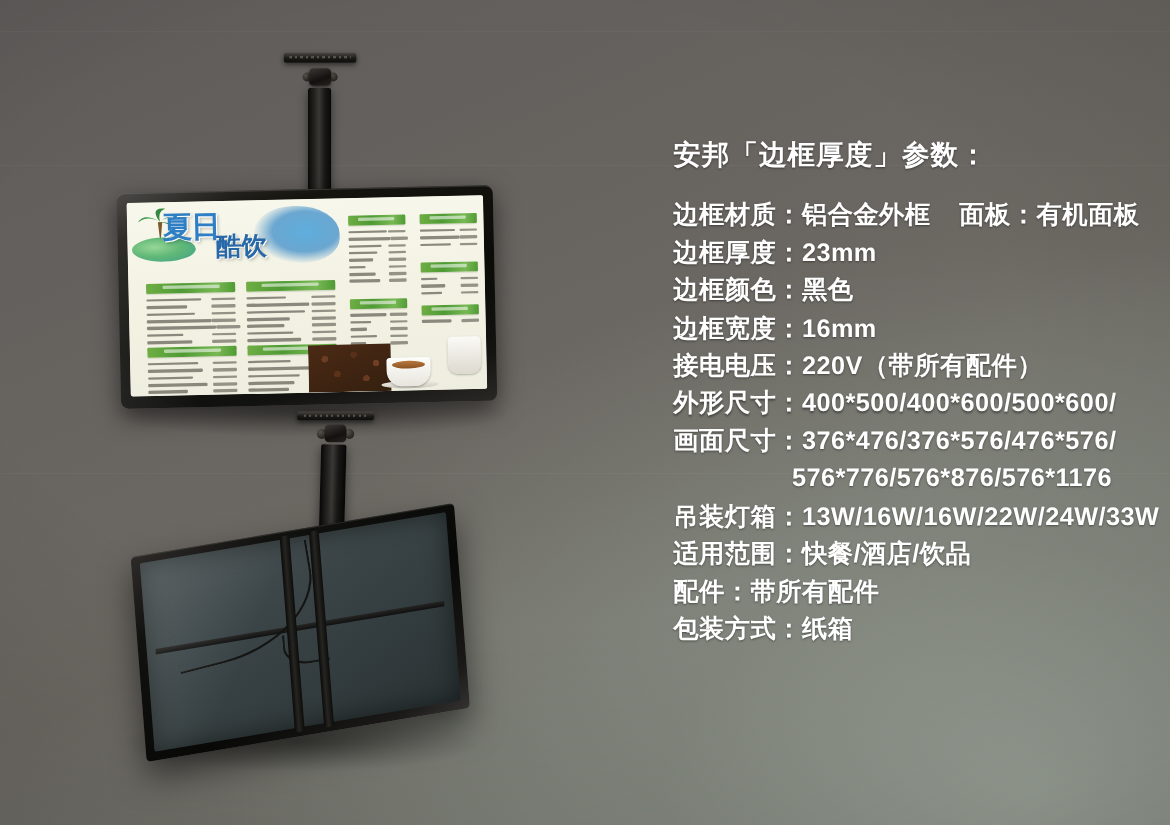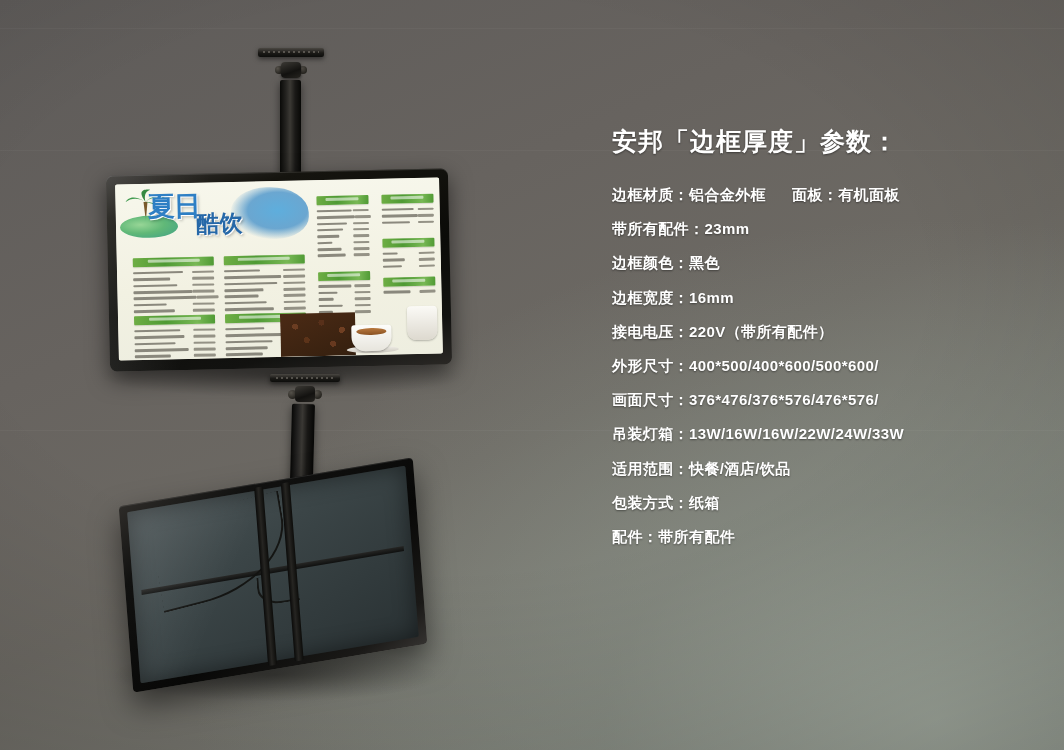--- a/index.html
+++ b/index.html
@@ -22,21 +22,21 @@
 
   
   .spec{position:absolute;left:612px;top:126px;width:436px;color:#fff;}
   .spec-title{
     font-size:25px;font-weight:bold;letter-spacing:1px;line-height:1.2;
     margin:0 0 22px 0;
     text-shadow:0 1px 2px rgba(0,0,0,.45);
     white-space:nowrap;
   }
   .spec-line{
-    font-size:15px;font-weight:bold;line-height:34.2px;
+    font-size:23px;font-weight:bold;line-height:34.2px;
     white-space:nowrap;letter-spacing:.4px;
     text-shadow:0 1px 2px rgba(0,0,0,.42);
   }
   .spec-line.cont{padding-left:108px;}
   .spec-line .gap{display:inline-block;width:26px;}
 
   
   .front{position:absolute;left:108px;top:172px;width:342px;height:196px;
     transform:rotate(-1.25deg);transform-origin:50% 50%;}
   .front .bezel{
@@ -467,21 +467,21 @@
 
   <div class="spec">
 
     <div class="spec-title">安邦「边框厚度」参数：</div>
 
     <div class="spec-line">
       <span>边框材质：</span><span>铝合金外框</span><span class="gap"></span><span>面板：</span><span>有机面板</span>
     </div>
 
     <div class="spec-line">
-      <span>带所有配件：</span><span>23mm</span>
+      <span>边框厚度：</span><span>23mm</span>
     </div>
 
     <div class="spec-line">
       <span>边框颜色：</span><span>黑色</span>
     </div>
 
     <div class="spec-line">
       <span>边框宽度：</span><span>16mm</span>
     </div>
 
@@ -489,34 +489,35 @@
       <span>接电电压：</span><span>220V（带所有配件）</span>
     </div>
 
     <div class="spec-line">
       <span>外形尺寸：</span><span>400*500/400*600/500*600/</span>
     </div>
 
     <div class="spec-line">
       <span>画面尺寸：</span><span>376*476/376*576/476*576/</span>
     </div>
+    <div class="spec-line cont">576*776/576*876/576*1176</div>
 
     <div class="spec-line">
       <span>吊装灯箱：</span><span>13W/16W/16W/22W/24W/33W</span>
     </div>
 
     <div class="spec-line">
       <span>适用范围：</span><span>快餐/酒店/饮品</span>
     </div>
 
 
     <div class="spec-line">
+      <span>配件：</span><span>带所有配件</span>
+    </div>
+
+    <div class="spec-line">
       <span>包装方式：</span><span>纸箱</span>
     </div>
 
-    <div class="spec-line">
-      <span>配件：</span><span>带所有配件</span>
-    </div>
-
 
   </div>
 
 </div>
 
 </body></html>

